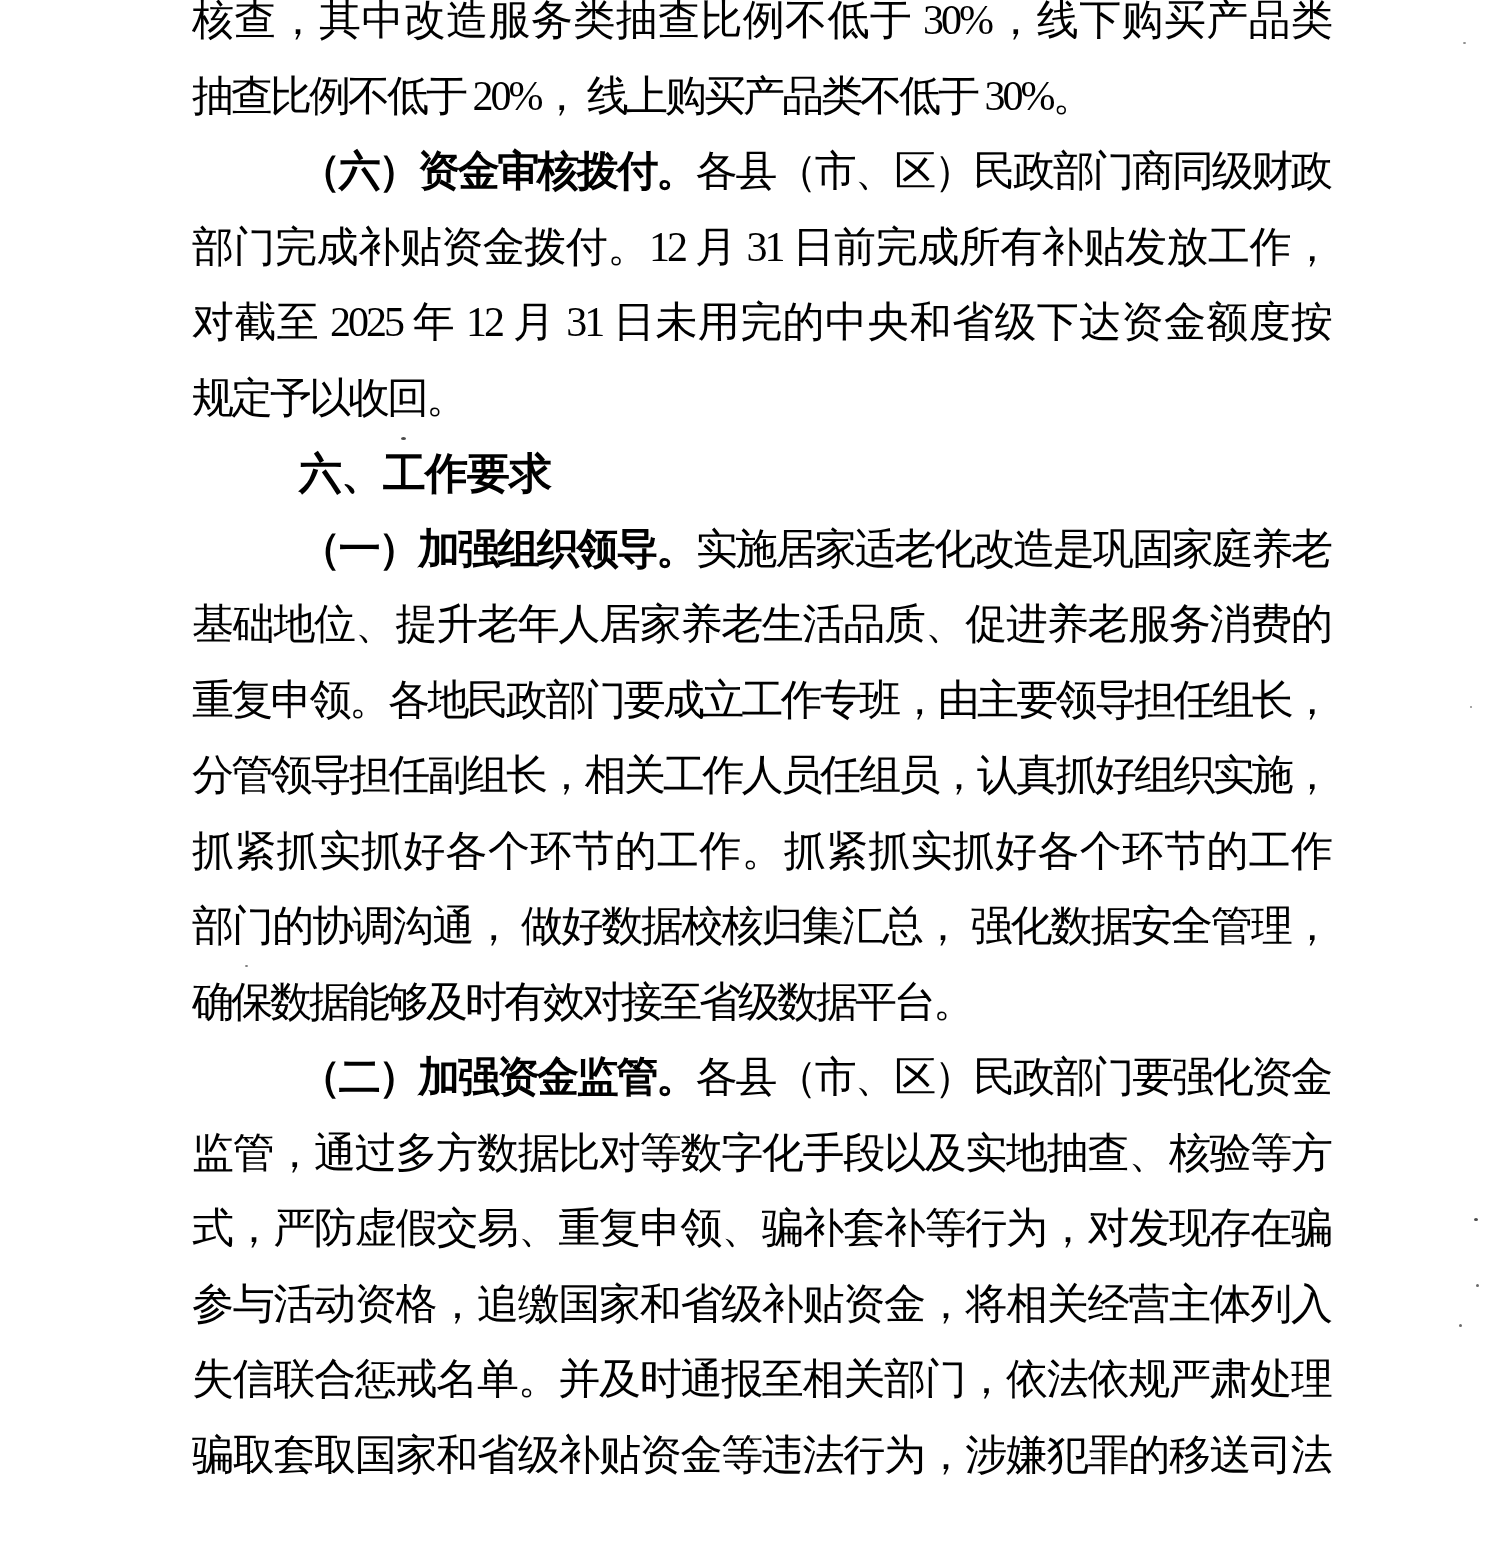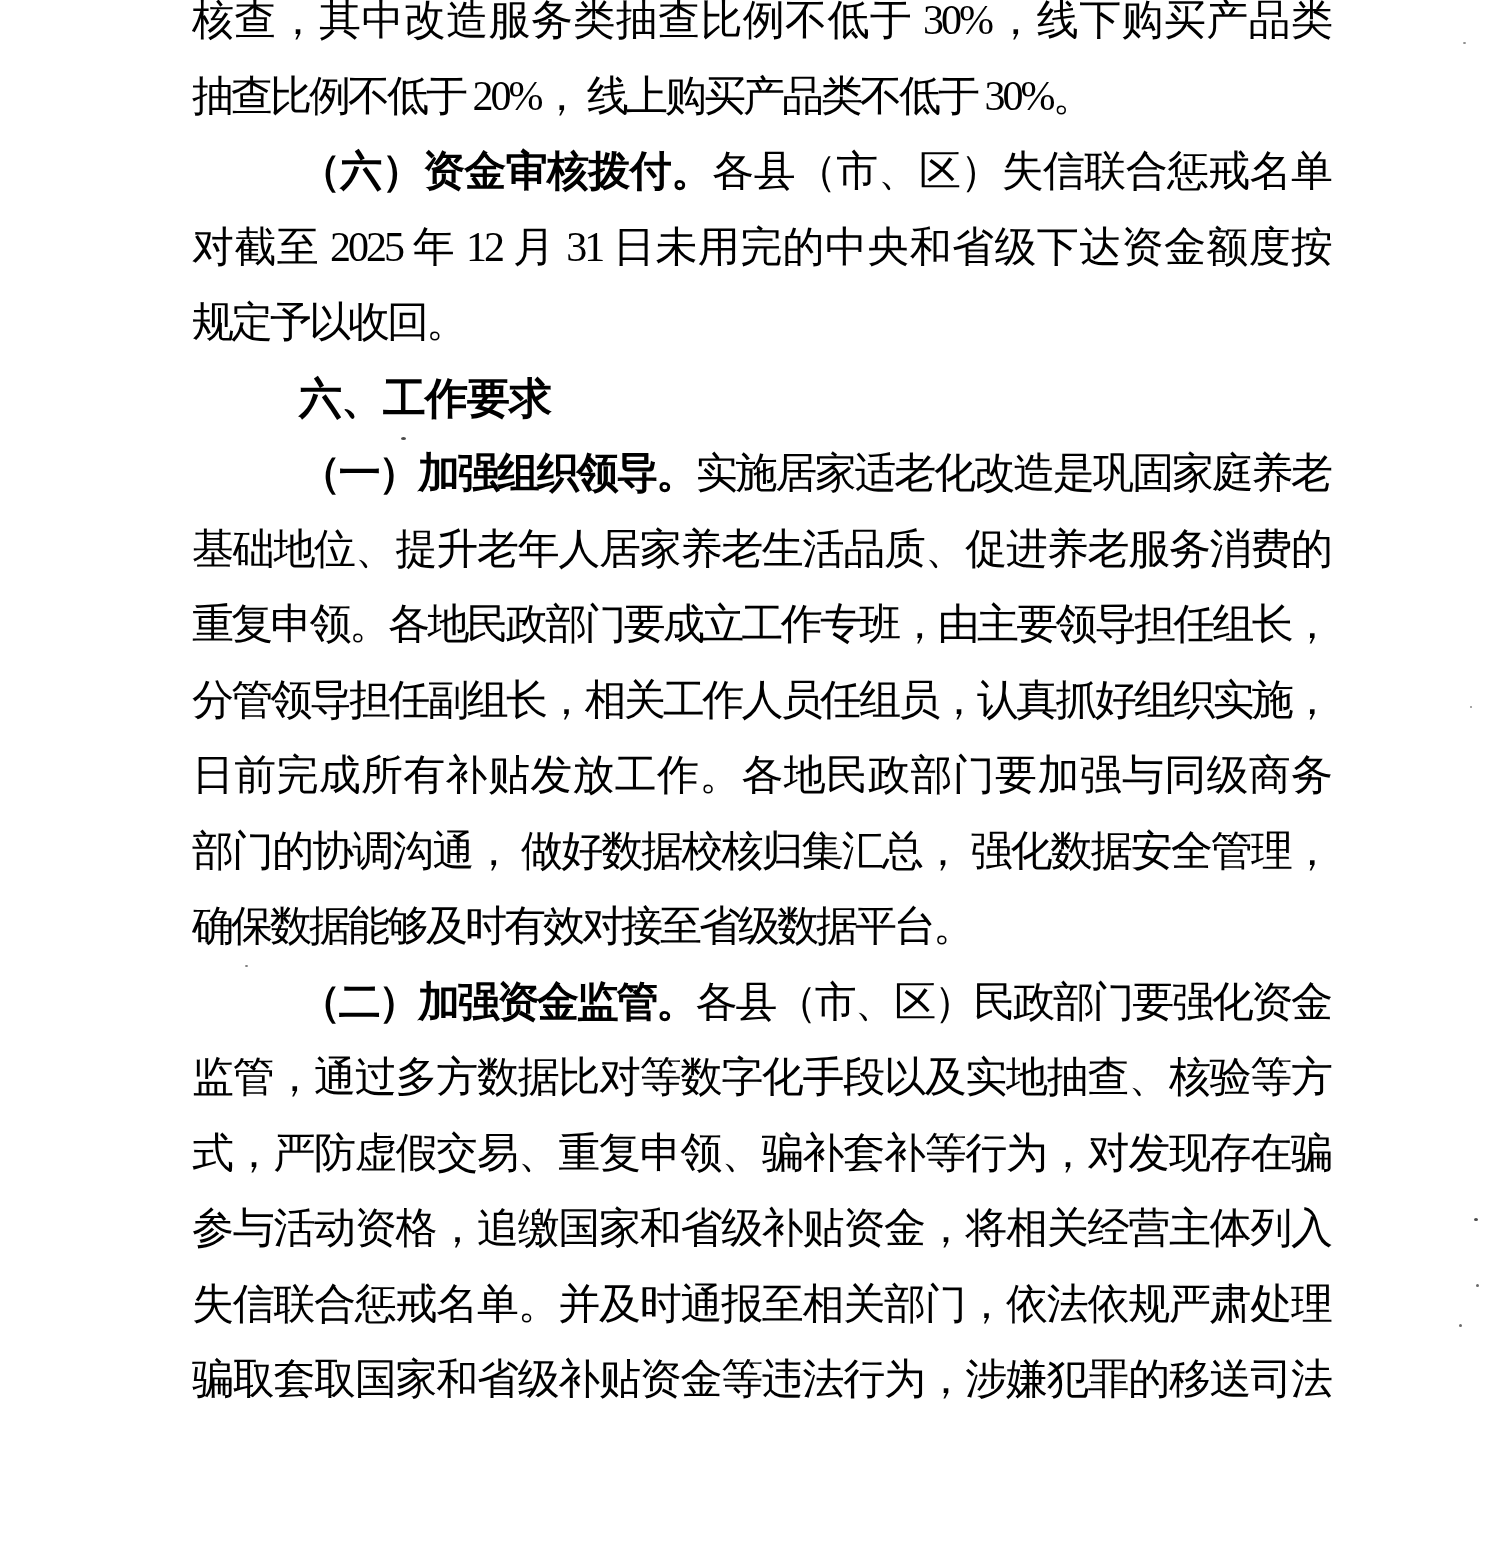--- a/index.html
+++ b/index.html
@@ -65,29 +65,30 @@
   .speck.s6 { left: 1470px; top: 706px; width: 2px; height: 2px; background:#8a8a8a; }
   .speck.s7 { left: 1463px; top: 42px; width: 3px; height: 2px; background:#8a8a8a; }
 </style>
 </head>
 <body>
 
 <div class="page">
   <div class="text-block">
       <div class="line j"><span class="seg-regular">核查，其中改造服务类抽查比例不低于 30%，线下购买产品类</span></div>
       <div class="line"><span class="seg-regular">抽查比例不低于 20%， 线上购买产品类不低于 30%。</span></div>
-      <div class="line j ind"><span class="seg-bold">（六）资金审核拨付。</span><span class="seg-regular">各县（市、区）失信联合惩戒名单</span></div>
+      <div class="line j ind"><span class="seg-bold">（六）资金审核拨付。</span><span class="seg-regular">各县（市、区）民政部门商同级财政</span></div>
+      <div class="line j"><span class="seg-regular">部门完成补贴资金拨付。12 月 31 日前完成所有补贴发放工作，</span></div>
       <div class="line j"><span class="seg-regular">对截至 2025 年 12 月 31 日未用完的中央和省级下达资金额度按</span></div>
       <div class="line"><span class="seg-regular">规定予以收回。</span></div>
       <div class="line ind heading"><span class="seg-bold">六、工作要求</span></div>
       <div class="line j ind"><span class="seg-bold">（一）加强组织领导。</span><span class="seg-regular">实施居家适老化改造是巩固家庭养老</span></div>
       <div class="line j"><span class="seg-regular">基础地位、提升老年人居家养老生活品质、促进养老服务消费的</span></div>
       <div class="line j"><span class="seg-regular">重复申领。各地民政部门要成立工作专班，由主要领导担任组长，</span></div>
       <div class="line j"><span class="seg-regular">分管领导担任副组长，相关工作人员任组员，认真抓好组织实施，</span></div>
-      <div class="line j"><span class="seg-regular">日前完成所有补贴发放工作。各地民政部门要加强与同级商务</span></div>
+      <div class="line j"><span class="seg-regular">抓紧抓实抓好各个环节的工作。抓紧抓实抓好各个环节的工作</span></div>
       <div class="line j"><span class="seg-regular">部门的协调沟通， 做好数据校核归集汇总， 强化数据安全管理，</span></div>
       <div class="line"><span class="seg-regular">确保数据能够及时有效对接至省级数据平台。</span></div>
       <div class="line j ind"><span class="seg-bold">（二）加强资金监管。</span><span class="seg-regular">各县（市、区）民政部门要强化资金</span></div>
       <div class="line j"><span class="seg-regular">监管，通过多方数据比对等数字化手段以及实地抽查、核验等方</span></div>
       <div class="line j"><span class="seg-regular">式，严防虚假交易、重复申领、骗补套补等行为，对发现存在骗</span></div>
       <div class="line j"><span class="seg-regular">参与活动资格，追缴国家和省级补贴资金，将相关经营主体列入</span></div>
       <div class="line j"><span class="seg-regular">失信联合惩戒名单。并及时通报至相关部门，依法依规严肃处理</span></div>
       <div class="line j"><span class="seg-regular">骗取套取国家和省级补贴资金等违法行为，涉嫌犯罪的移送司法</span></div>
     </div>
   <div class="speck s1"></div>

